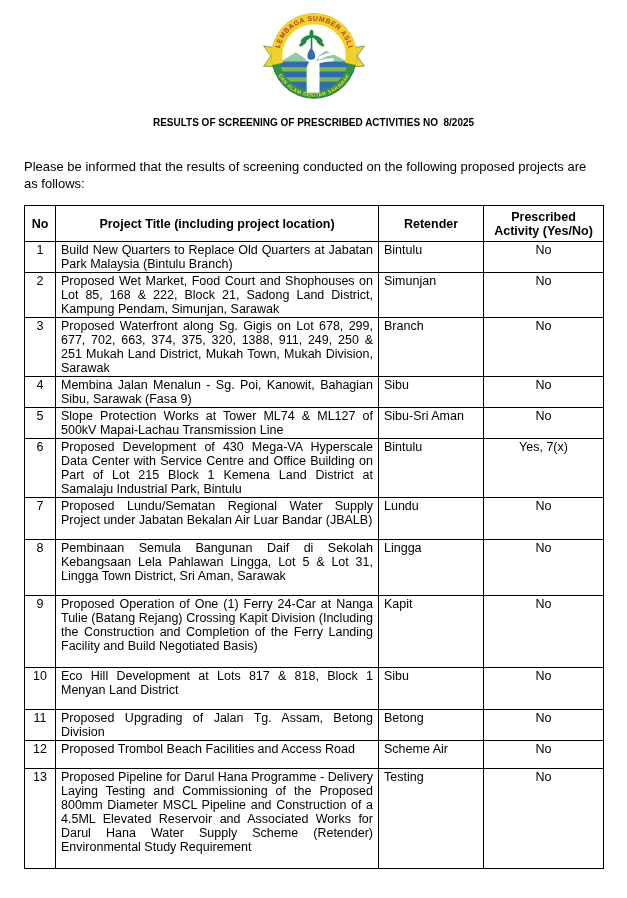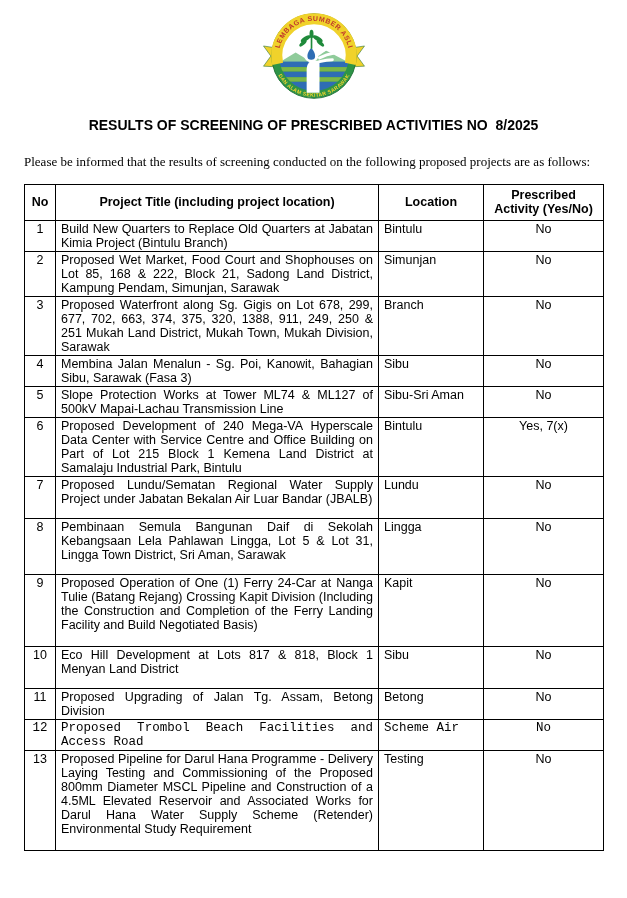--- a/index.html
+++ b/index.html
@@ -22,25 +22,25 @@
   .c-hill   { fill:var(--hill-green); }
   .c-ttop   { fill:var(--text-red); font-weight:bold; font-size:7.6px; letter-spacing:0.6px; }
   .c-tbot   { fill:var(--band-yellow); font-weight:bold; font-size:5.6px; letter-spacing:0.4px; }
   .c-hand   { fill:#ffffff; }
   .c-hand-s { stroke:#ffffff; fill:none; }
   .c-drop   { fill:var(--droplet-blue); }
   .c-plant  { fill:var(--plant-green); }
 
   
   h1.title {
-    margin:15px 0 0 0; font-size:14px; font-weight:bold;
+    margin:15px 0 0 0; font-size:10px; font-weight:bold;
     text-align:center; white-space:pre-wrap; color:#000;
   }
   p.intro {
-    margin:21px 0 0 0; font-size:13px; line-height:16.5px; color:#000;font-family:Liberation Serif, serif;
+    margin:31px 0 0 0; font-size:13px; line-height:16.5px; color:#000;
   }
 
   
   table.screen {
     border-collapse:collapse; table-layout:fixed;
     width:579px; margin-top:13px;padding-left:13px;
   }
   table.screen th, table.screen td {
     border:1px solid #000; font-size:12.5px; line-height:14px;
     padding:1px 5px; vertical-align:top; color:#000;
@@ -60,21 +60,21 @@
   tbody tr:nth-child(2)  { height:42px; }
   tbody tr:nth-child(3)  { height:46px; }
   tbody tr:nth-child(4)  { height:30px; }
   tbody tr:nth-child(5)  { height:29px; }
   tbody tr:nth-child(6)  { height:56px; }
   tbody tr:nth-child(7)  { height:42px; }
   tbody tr:nth-child(8)  { height:56px; }
   tbody tr:nth-child(9)  { height:72px; }
   tbody tr:nth-child(10) { height:42px;margin-left:38px; }
   tbody tr:nth-child(11) { height:28px; }
-  tbody tr:nth-child(12) { height:28px;font-family:Liberation Mono, monospace; }
+  tbody tr:nth-child(12) { height:28px; }
   tbody tr:nth-child(13) { height:100px; }
   tbody tr:nth-child(14) { height:29px; }
 </style>
 </head>
 <body>
 
 <div class="page">
 
   <div class="logo-wrap">
     <svg width="120" height="90" viewBox="0 0 130 98">
@@ -133,58 +133,58 @@
     <colgroup>
       <col style="width:31px">
         <col style="width:323px">
         <col style="width:105px">
         <col style="width:120px">
     </colgroup>
     <thead>
       <tr>
         <th>No</th>
         <th>Project Title (including project location)</th>
-        <th>Location</th>
+        <th>Retender</th>
         <th>Prescribed Activity (Yes/No)</th>
       </tr>
     </thead>
     <tbody id="table-body">
         <tr>
     <td class="c-no">1</td>
-    <td class="c-title">Build New Quarters to Replace Old Quarters at Jabatan Kimia Project (Bintulu Branch)</td>
+    <td class="c-title">Build New Quarters to Replace Old Quarters at Jabatan Park Malaysia (Bintulu Branch)</td>
     <td class="c-loc">Bintulu</td>
     <td class="c-pa">No</td>
   </tr>
         <tr>
     <td class="c-no">2</td>
     <td class="c-title">Proposed Wet Market, Food Court and Shophouses on Lot 85, 168 &amp; 222, Block 21, Sadong Land District, Kampung Pendam, Simunjan, Sarawak</td>
     <td class="c-loc">Simunjan</td>
     <td class="c-pa">No</td>
   </tr>
         <tr>
     <td class="c-no">3</td>
     <td class="c-title">Proposed Waterfront along Sg. Gigis on Lot 678, 299, 677, 702, 663, 374, 375, 320, 1388, 911, 249, 250 &amp; 251 Mukah Land District, Mukah Town, Mukah Division, Sarawak</td>
     <td class="c-loc">Branch</td>
     <td class="c-pa">No</td>
   </tr>
         <tr>
     <td class="c-no">4</td>
-    <td class="c-title">Membina Jalan Menalun - Sg. Poi, Kanowit, Bahagian Sibu, Sarawak (Fasa 3)</td>
+    <td class="c-title">Membina Jalan Menalun - Sg. Poi, Kanowit, Bahagian Sibu, Sarawak (Fasa 9)</td>
     <td class="c-loc">Sibu</td>
     <td class="c-pa">No</td>
   </tr>
         <tr>
     <td class="c-no">5</td>
     <td class="c-title">Slope Protection Works at Tower ML74 &amp; ML127 of 500kV Mapai-Lachau Transmission Line</td>
     <td class="c-loc">Sibu-Sri Aman</td>
     <td class="c-pa">No</td>
   </tr>
         <tr>
     <td class="c-no">6</td>
-    <td class="c-title">Proposed Development of 240 Mega-VA Hyperscale Data Center with Service Centre and Office Building on Part of Lot 215 Block 1 Kemena Land District at Samalaju Industrial Park, Bintulu</td>
+    <td class="c-title">Proposed Development of 430 Mega-VA Hyperscale Data Center with Service Centre and Office Building on Part of Lot 215 Block 1 Kemena Land District at Samalaju Industrial Park, Bintulu</td>
     <td class="c-loc">Bintulu</td>
     <td class="c-pa">Yes, 7(x)</td>
   </tr>
         <tr>
     <td class="c-no">7</td>
     <td class="c-title">Proposed Lundu/Sematan Regional Water Supply Project under Jabatan Bekalan Air Luar Bandar (JBALB)</td>
     <td class="c-loc">Lundu</td>
     <td class="c-pa">No</td>
   </tr>
         <tr>

